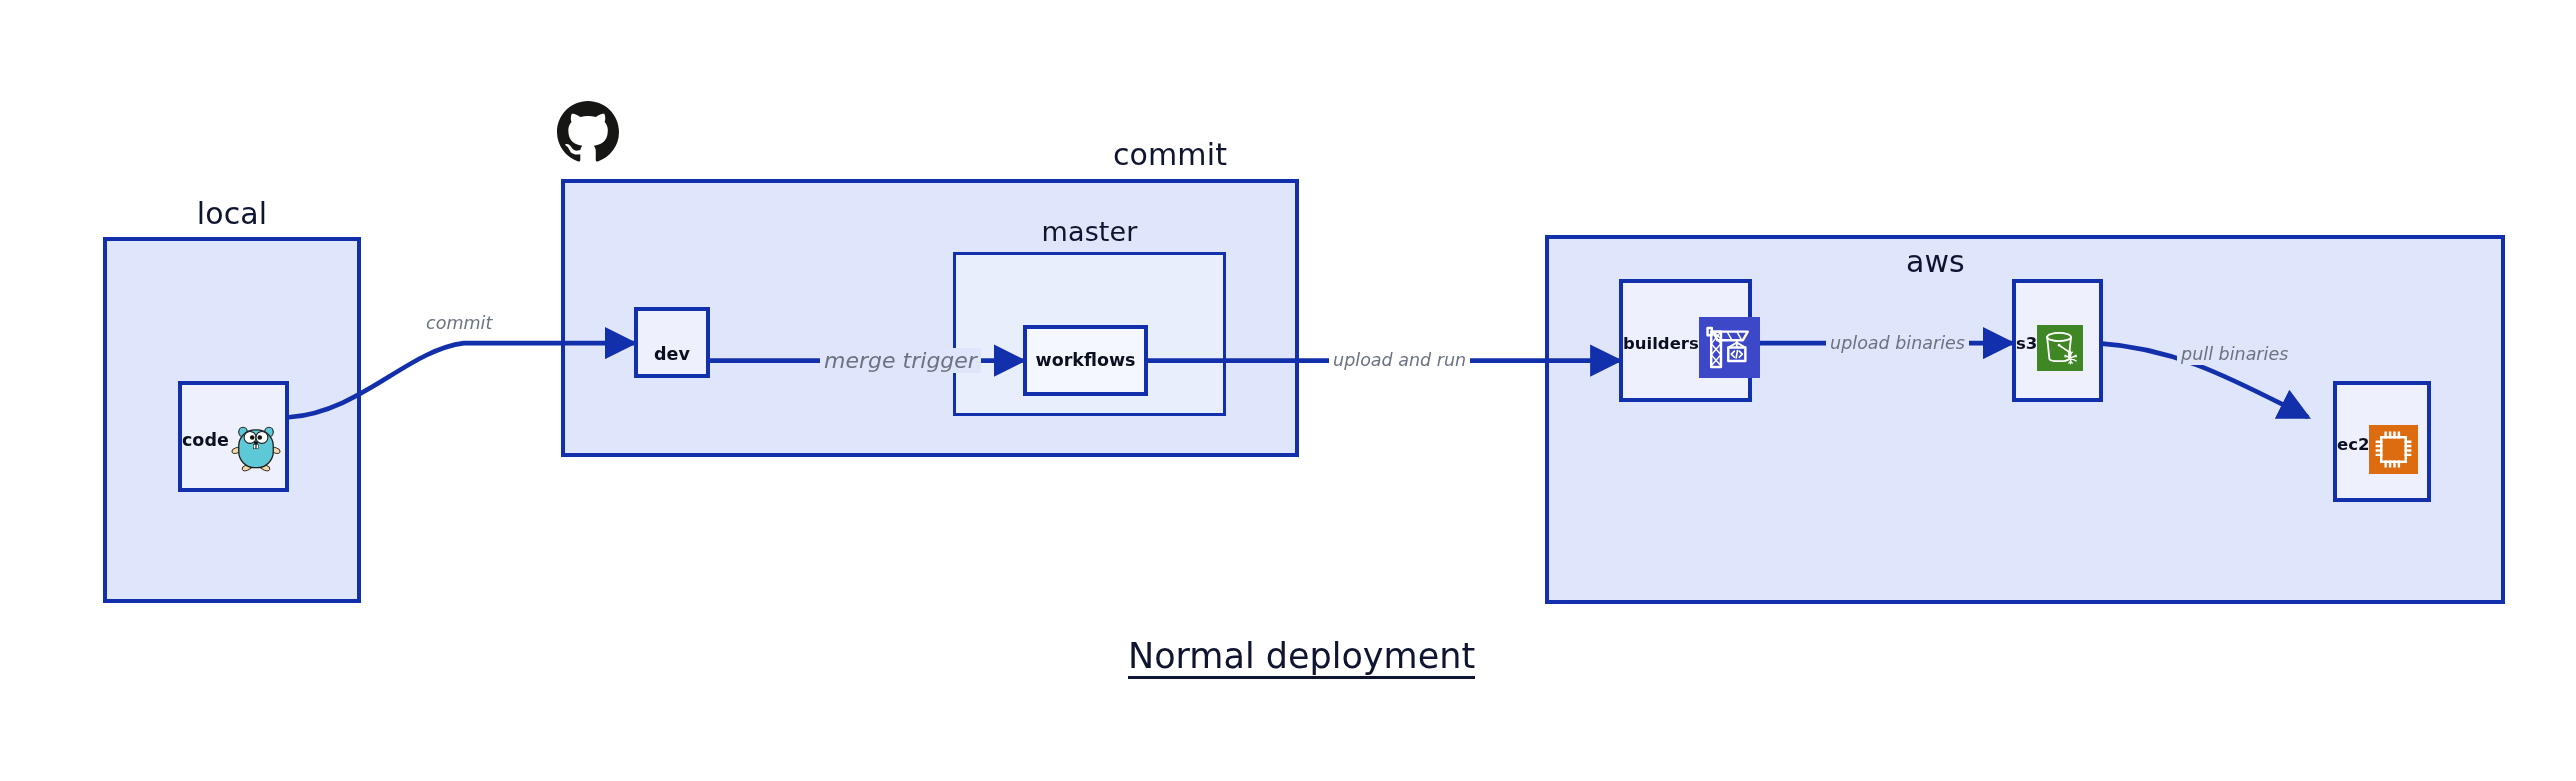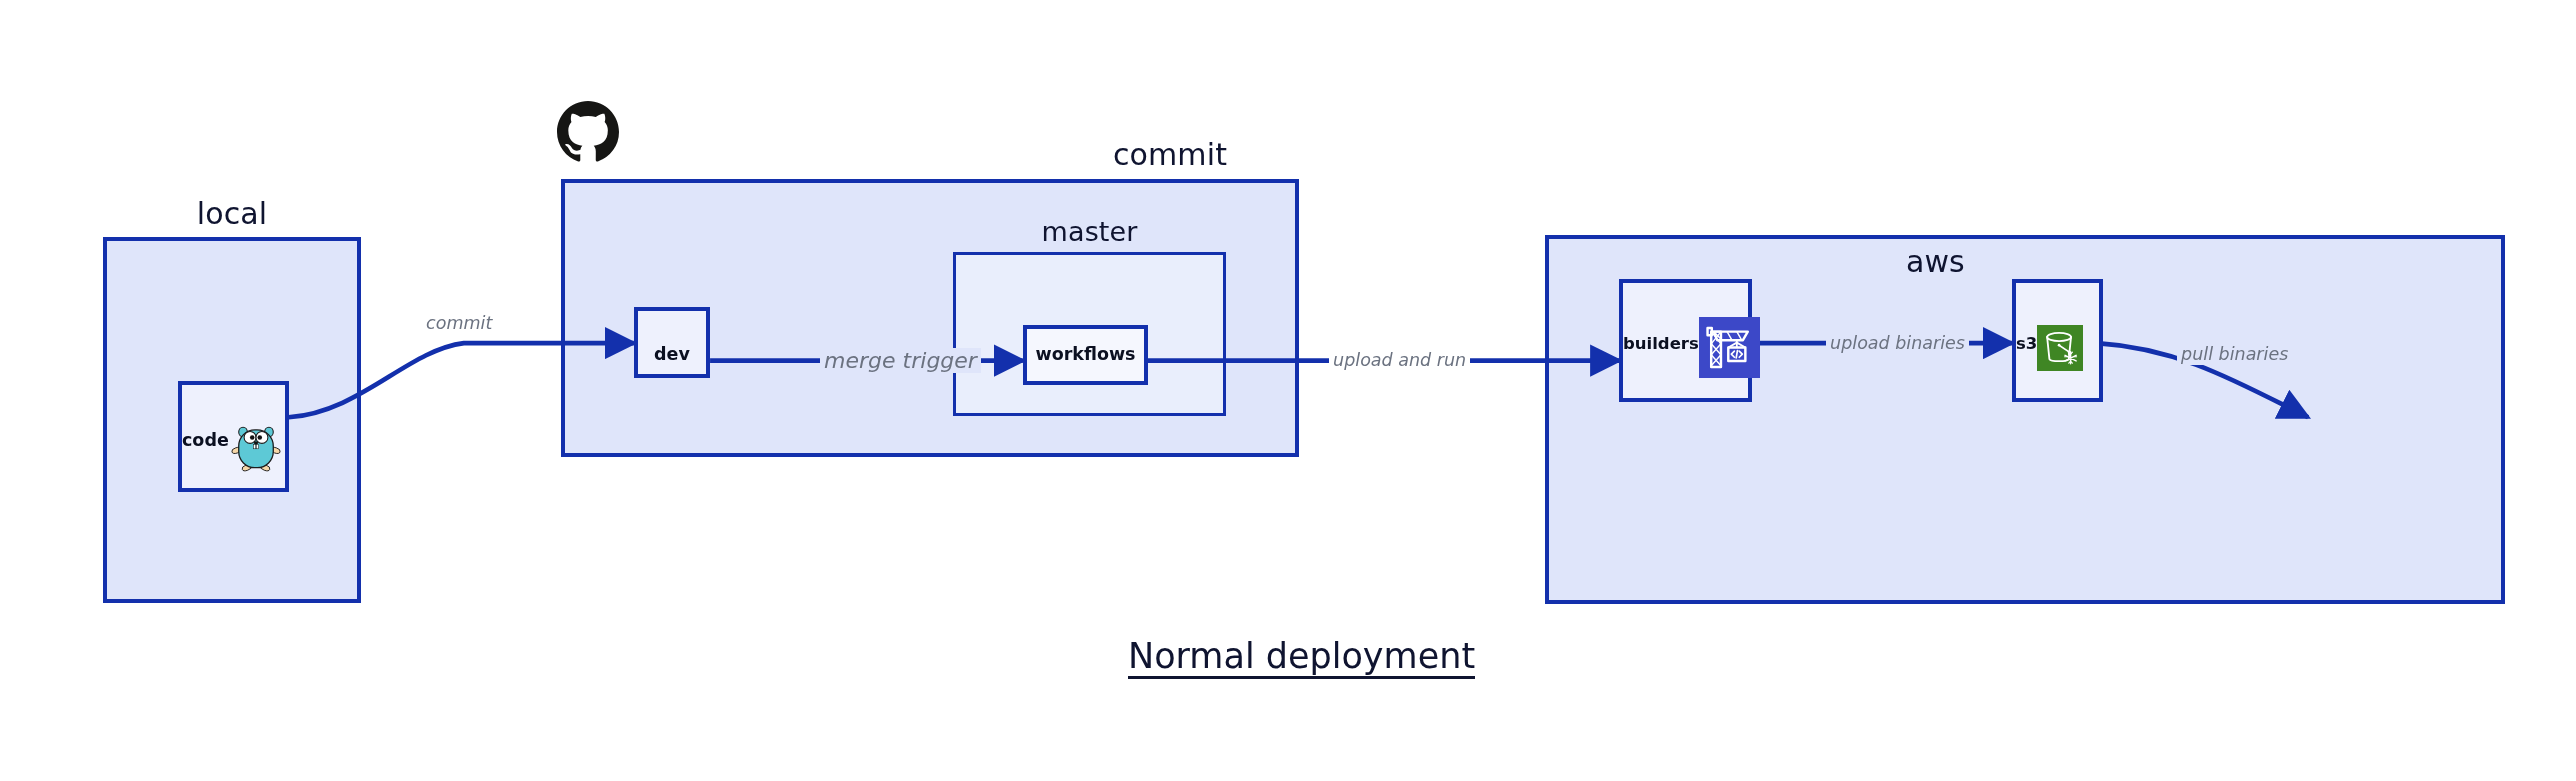--- a/index.html
+++ b/index.html
@@ -170,21 +170,21 @@
         <rect x="45.5" y="49" width="4" height="8" fill="#ffffff" stroke="#1d1d1d" stroke-width="1"></rect>
         <rect x="50.5" y="49" width="4" height="8" fill="#ffffff" stroke="#1d1d1d" stroke-width="1"></rect>
       </svg>
     </div>
   </div>
 
   <div class="node" style="left:634px; top:307px; width:76px; height:71px; justify-content:center;">
     <div class="node-label" style="font-size:17.5px;margin-top:24px;">dev</div>
   </div>
 
-  <div class="node" style="left:1023px; top:325px; width:125px; height:60px; justify-content:center; background:#f5f7fe;">
+  <div class="node" style="left:1023px; top:325px; width:125px; height:71px; justify-content:center; background:#f5f7fe;">
     <div class="node-label" style="font-size:17.5px;">workflows</div>
   </div>
 
   <div class="node" style="left:1619px; top:279px; width:133px; height:123px; padding-top:8.2px;">
     <div class="node-label" style="font-size:16.5px;">builders</div>
     <div class="node-icon" style="margin-top:6.2px;">
       <svg width="61" height="61" viewBox="0 0 100 100" xmlns="http://www.w3.org/2000/svg">
         <rect x="0" y="0" width="100" height="100" fill="#3c48c8"></rect>
         <g fill="none" stroke="#ffffff" stroke-width="4" stroke-linejoin="round">
 
@@ -224,20 +224,39 @@
 
         <g stroke="#ffffff" stroke-width="3.4" stroke-linecap="round">
           <path d="M73 58 L73 84 M61 66 L85 78 M85 66 L61 78"></path>
           <path d="M73 63 L69 59 M73 63 L77 59 M73 79 L69 83 M73 79 L77 83" stroke-width="2.6"></path>
           <path d="M65 69 L60 69 M81 69 L86 69" stroke-width="2.6"></path>
         </g>
       </svg>
     </div>
   </div>
 
+  <div class="node" style="left:2333px; top:381px; width:98px; height:121px; padding-top:8.2px;">
+    <div class="node-label" style="font-size:16.5px;">ec2</div>
+    <div class="node-icon" style="margin-top:7.2px;">
+      <svg width="49" height="49" viewBox="0 0 100 100" xmlns="http://www.w3.org/2000/svg">
+        <rect x="0" y="0" width="100" height="100" fill="#dd6b10"></rect>
+        <g stroke="#ffffff" stroke-width="5" fill="none" stroke-linecap="square">
+          <rect x="25" y="25" width="50" height="50"></rect>
+
+          <path d="M34 25 L34 16 M43 25 L43 16 M52 25 L52 16 M61 25 L61 16"></path>
+
+          <path d="M34 75 L34 84 M43 75 L43 84 M52 75 L52 84 M61 75 L61 84"></path>
+
+          <path d="M25 34 L16 34 M25 43 L16 43 M25 52 L16 52 M25 61 L16 61"></path>
+
+          <path d="M75 34 L84 34 M75 43 L84 43 M75 52 L84 52 M75 61 L84 61"></path>
+        </g>
+      </svg>
+    </div>
+  </div>
 
   <div id="octocat" style="left:557px; top:101px;">
     <svg width="62" height="62" viewBox="0 0 16 16" xmlns="http://www.w3.org/2000/svg">
       <path fill="#161614" fill-rule="evenodd" d="M8 0C3.58 0 0 3.58 0 8c0 3.54 2.29 6.53 5.47 7.59.4.07.55-.17.55-.38
            0-.19-.01-.82-.01-1.49-2.01.37-2.53-.49-2.69-.94-.09-.23-.48-.94-.82-1.13
            -.28-.15-.68-.52-.01-.53.63-.01 1.08.58 1.23.82.72 1.21 1.87.87 2.33.66
            .07-.52.28-.87.51-1.07-1.78-.2-3.64-.89-3.64-3.95 0-.87.31-1.59.82-2.15
            -.08-.2-.36-1.02.08-2.12 0 0 .67-.21 2.2.82a7.42 7.42 0 0 1 2-.27c.68 0
            1.36.09 2 .27 1.53-1.04 2.2-.82 2.2-.82.44 1.1.16 1.92.08 2.12.51.56.82
            1.27.82 2.15 0 3.07-1.87 3.75-3.65 3.95.29.25.54.73.54 1.48 0 1.07-.01

